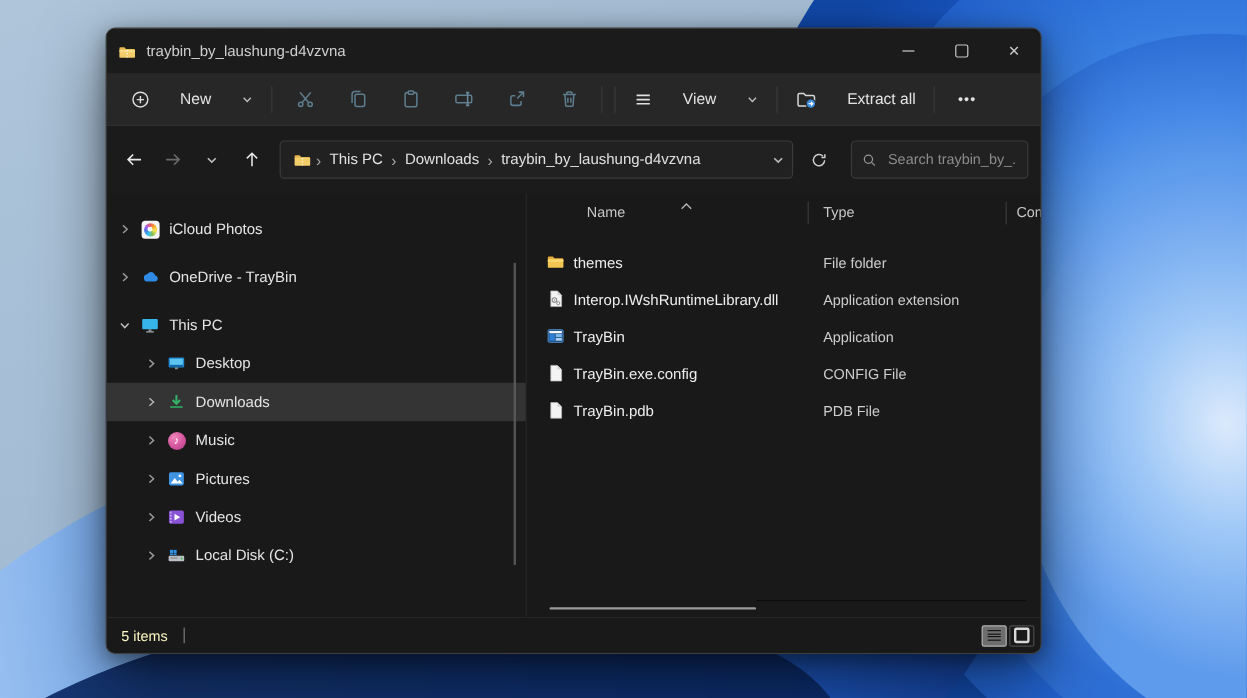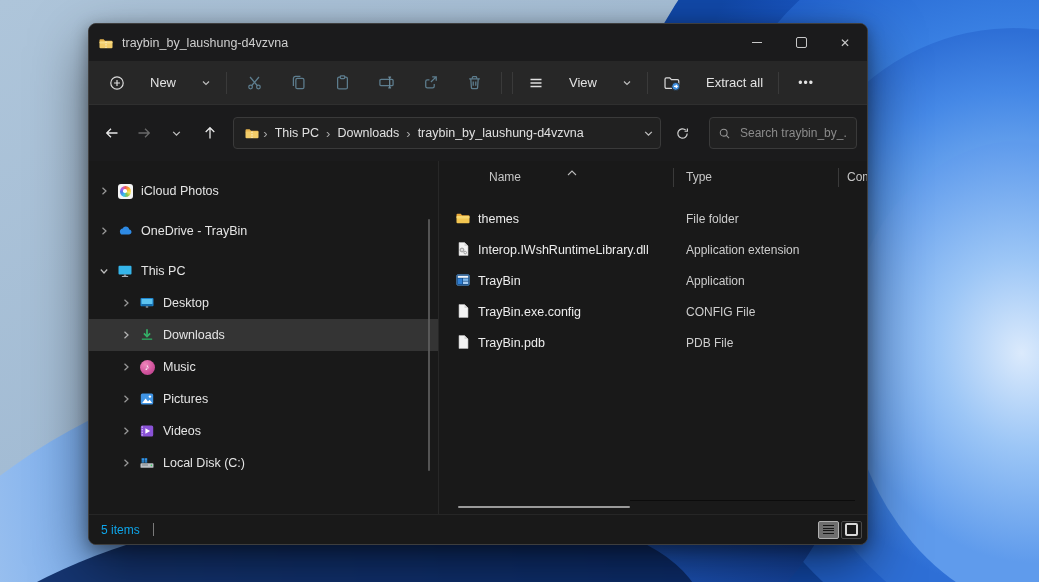--- a/index.html
+++ b/index.html
@@ -109,21 +109,21 @@
   .frow{height:31px;position:relative;display:flex;align-items:flex-end;padding-left:16px;box-sizing:border-box;}
   .fic{width:16px;height:16px;flex:0 0 16px;display:flex;align-items:center;justify-content:center;}
   .fname{margin-left:7px;font-size:12.5px;color:#ededed;white-space:nowrap;}
   .ftype{position:absolute;left:247px;font-size:12px;color:#cdcdcd;white-space:nowrap;margin-top:16px;}
   .hscroll-track{position:absolute;left:191px;bottom:13px;width:225px;height:1px;background:#0c0c0c;}
   .hscroll-thumb{position:absolute;left:19px;bottom:6px;width:172px;height:2px;background:#9a9a9a;border-radius:1px;}
 
   
   .statusbar{height:30px;flex:0 0 30px;background:#191919;border-top:1px solid #262626;
     display:flex;align-items:center;padding:0 5px 0 12px;box-sizing:border-box;}
-  .scount{font-size:12px;color:#0ea5e9;}
+  .scount{font-size:12px;color:#fef9c3;}
   .sdiv{width:1px;height:13px;background:#7a7a7a;margin-left:13px;}
   .viewbtns{margin-left:auto;display:flex;gap:2px;}
   .vbtn{width:21px;height:18px;border-radius:2px;display:flex;align-items:center;justify-content:center;box-sizing:border-box;}
   .vbtn.details{background:#6e6e6e;border:1px solid #b0b0b0;}
   .vbtn.details .lines{width:11px;height:9px;display:flex;flex-direction:column;justify-content:space-between;}
   .vbtn.details .lines i{display:block;height:1.4px;background:#161616;}
   .vbtn.largeic{border:1px solid #4a4a4a;}
   .vbtn.largeic .sq{width:9px;height:9px;border:2px solid #d8d8d8;border-radius:2px;}
 </style>
 </head>

